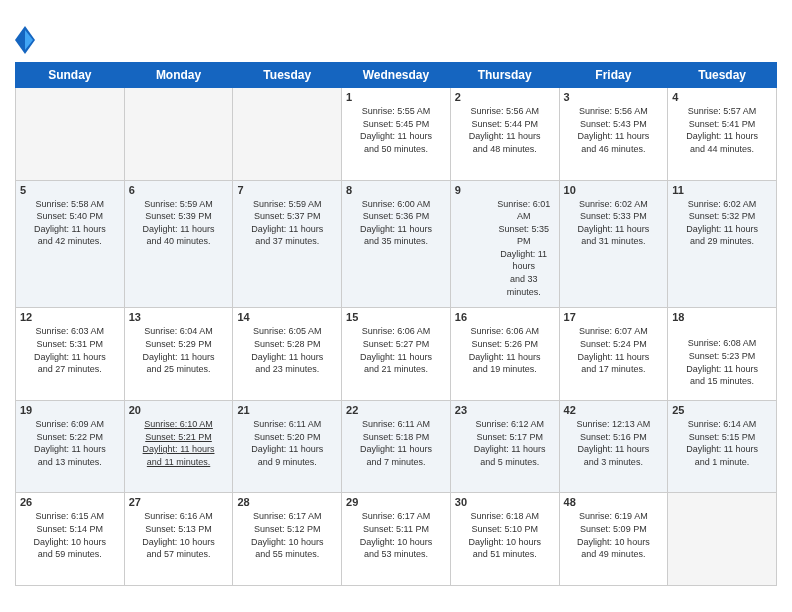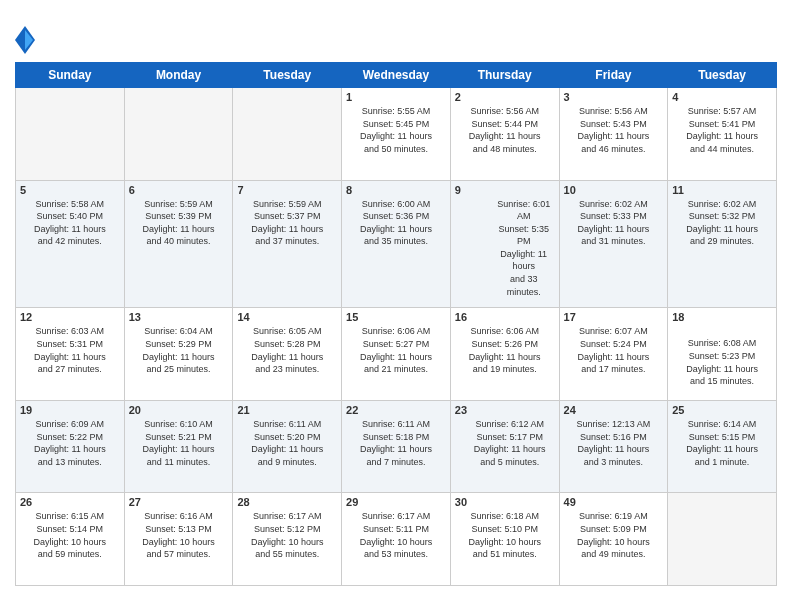--- a/index.html
+++ b/index.html
@@ -270,21 +270,21 @@
         <tr>
           <td>
             <span class="day-num">19</span>
             <div class="day-info" style="white-space: pre-line;">Sunrise: 6:09 AM
 Sunset: 5:22 PM
 Daylight: 11 hours
 and 13 minutes.</div>
           </td>
           <td>
             <span class="day-num">20</span>
-            <div class="day-info" style="white-space: pre-line;">Sunrise: 6:10 AM
+            <div class="day-info" style="white-space: pre-line; text-decoration: underline;">Sunrise: 6:10 AM
 Sunset: 5:21 PM
 Daylight: 11 hours
 and 11 minutes.</div>
           </td>
           <td>
             <span class="day-num">21</span>
             <div class="day-info" style="white-space: pre-line;">Sunrise: 6:11 AM
 Sunset: 5:20 PM
 Daylight: 11 hours
 and 9 minutes.</div>
@@ -297,21 +297,21 @@
 and 7 minutes.</div>
           </td>
           <td>
             <span class="day-num">23</span>
             <div class="day-info" style="white-space: pre-line; margin-left: 10px;">Sunrise: 6:12 AM
 Sunset: 5:17 PM
 Daylight: 11 hours
 and 5 minutes.</div>
           </td>
           <td>
-            <span class="day-num">24</span>
+            <span class="day-num">42</span>
             <div class="day-info" style="white-space: pre-line;">Sunrise: 12:13 AM
 Sunset: 5:16 PM
 Daylight: 11 hours
 and 3 minutes.</div>
           </td>
           <td>
             <span class="day-num">25</span>
             <div class="day-info" style="white-space: pre-line;">Sunrise: 6:14 AM
 Sunset: 5:15 PM
 Daylight: 11 hours
@@ -348,21 +348,21 @@
 and 53 minutes.</div>
           </td>
           <td>
             <span class="day-num">30</span>
             <div class="day-info" style="white-space: pre-line;">Sunrise: 6:18 AM
 Sunset: 5:10 PM
 Daylight: 10 hours
 and 51 minutes.</div>
           </td>
           <td>
-            <span class="day-num">49</span>
+            <span class="day-num">48</span>
             <div class="day-info" style="white-space: pre-line;">Sunrise: 6:19 AM
 Sunset: 5:09 PM
 Daylight: 10 hours
 and 49 minutes.</div>
           </td>
           <td class="empty"></td>
         </tr>
       </tbody>
   </table>
 </div>

